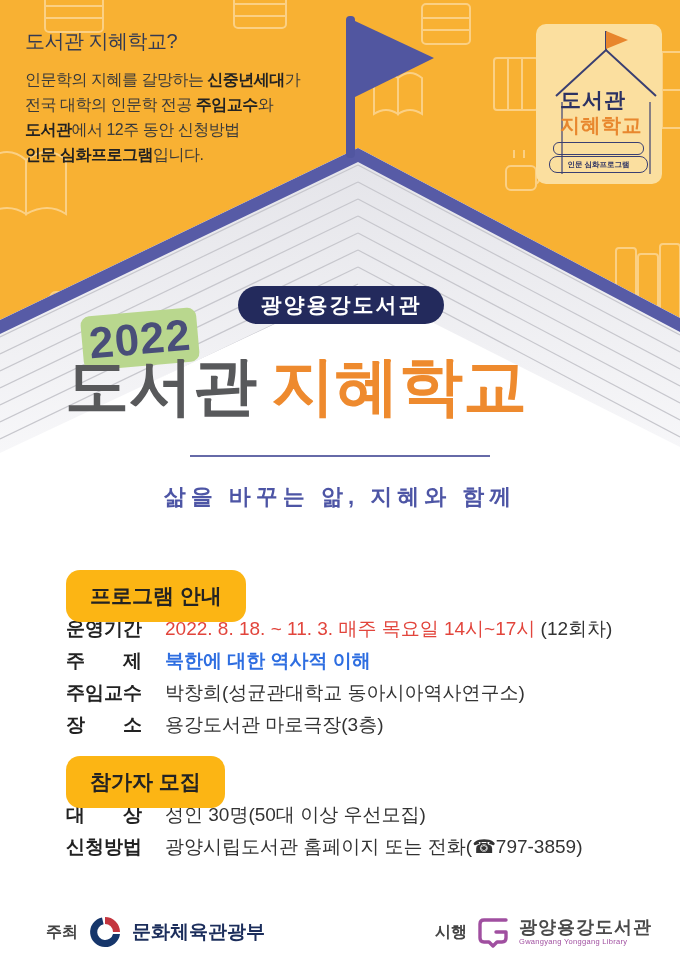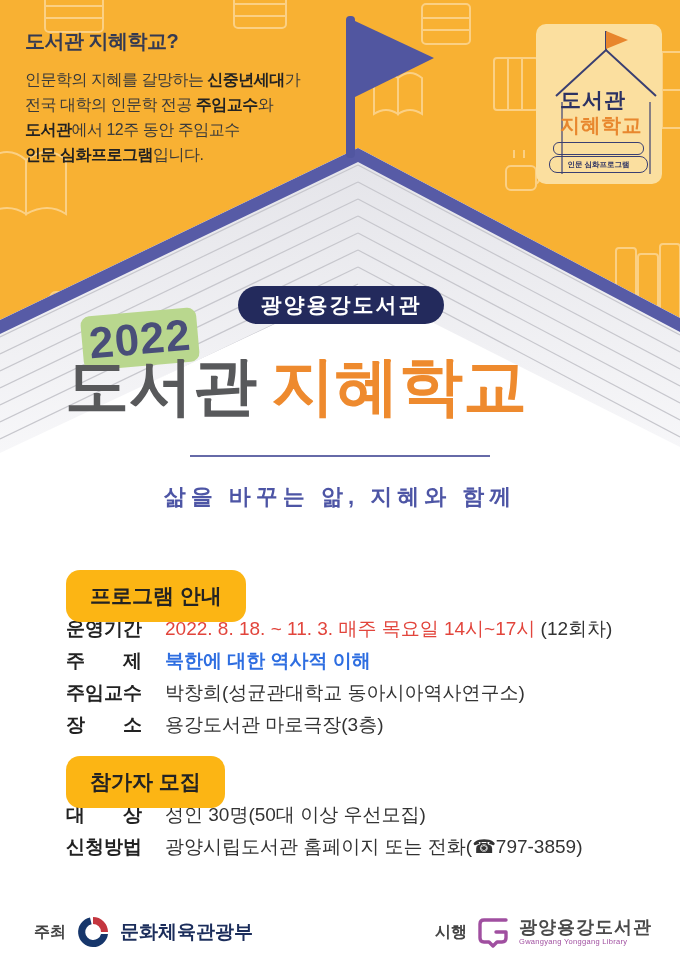--- a/index.html
+++ b/index.html
@@ -5,21 +5,21 @@
   html,body{margin:0;padding:0;background:#888;}
   .poster{
     position:relative;width:680px;height:963px;margin:0 auto;
     background:#ffffff;overflow:hidden;
     font-family:"Liberation Sans","DejaVu Sans",sans-serif;
   }
   
   .hero-bg{position:absolute;left:0;top:0;width:680px;height:470px;}
   
   .intro{position:absolute;left:25px;top:28px;width:330px;color:#3d3d3d;}
-  .intro-title{font-size:20px;font-weight:bold;color:#343a52;margin-bottom:12px;letter-spacing:-0.5px;}
+  .intro-title{font-size:20px;font-weight:normal;color:#343a52;margin-bottom:12px;letter-spacing:-0.5px;}
   .intro-line{font-size:16px;line-height:25px;letter-spacing:-0.5px;color:#3a3a3a;}
   .intro-line b{color:#222;font-weight:bold;}
   
   .logo-badge{position:absolute;left:536px;top:24px;width:126px;height:160px;
     background:#fbdf9f;border-radius:10px;z-index:3;}
   .lb-svg{position:absolute;left:0;top:0;width:126px;height:160px;}
   .lb-t1{position:absolute;left:24px;top:62px;font-size:21px;font-weight:800;color:#2b3163;letter-spacing:1px;}
   .lb-t2{position:absolute;left:24px;top:88px;font-size:20px;font-weight:800;color:#e8872e;letter-spacing:0.5px;}
   .lb-book1{position:absolute;left:17px;top:118px;width:89px;height:11px;
     border:1.5px solid #3a3f72;border-radius:6px;}
@@ -52,21 +52,21 @@
   .rows-recruit{top:799px;}
   .info-row{height:32px;line-height:32px;white-space:nowrap;}
   .row-label{display:inline-block;min-width:99px;font-weight:bold;color:#222;}
   .v-red{color:#e2453c;}
   .v-blue{color:#2e6ee1;font-weight:bold;}
   .v-black{color:#333;}
   
   .footer{position:absolute;left:34px;right:28px;top:908px;height:48px;
     display:flex;align-items:center;justify-content:space-between;}
   .f-group{display:flex;align-items:center;gap:9px;}
-  .f-role{font-size:16px;font-weight:bold;color:#444;}
+  .f-role{font-size:16px;font-weight:bold;color:#444;margin-left:12px;}
   .f-name-mcst{font-size:19px;font-weight:600;color:#1b2d5b;letter-spacing:0px;}
   .f-name-kla{font-size:17px;font-weight:800;color:#1e3a8f;letter-spacing:1px;}
   .f-name-stack{display:flex;flex-direction:column;line-height:1.1;}
   .f-name-yg{font-size:18px;font-weight:800;color:#4a4a4a;letter-spacing:1px;}
   .f-sub{font-size:7.5px;color:#a04fa0;letter-spacing:0.3px;}
 </style>
 </head>
 <body>
 
 <div class="poster">
@@ -164,21 +164,21 @@
     <g>
       <rect x="346" y="16" width="9" height="142" rx="4" fill="#5156a0"></rect>
       <path d="M355,21 L434,58 L355,97 Z" fill="#5156a0"></path>
     </g>
   </svg>
 
   <div class="intro">
     <div class="intro-title">도서관 지혜학교?</div>
     <div class="intro-line"><span>인문학의 지혜를 갈망하는 </span><b>신중년세대</b><span>가</span></div>
     <div class="intro-line"><span>전국 대학의 인문학 전공 </span><b>주임교수</b><span>와</span></div>
-    <div class="intro-line"><span></span><b>도서관</b><span>에서 12주 동안 주임교수</span></div>
+    <div class="intro-line"><span></span><b>도서관</b><span>에서 12주 동안 신청방법</span></div>
     <div class="intro-line"><span></span><b>인문 심화프로그램</b><span>입니다.</span></div>
   </div>
 
   <div class="logo-badge">
     <svg class="lb-svg" viewBox="0 0 126 160">
       <path d="M20,72 L70,26 L120,72" stroke="#3a3f72" stroke-width="2" fill="none"></path>
       <line x1="26" y1="78" x2="26" y2="150" stroke="#3a3f72" stroke-width="1.5" opacity="0.8"></line>
       <line x1="114" y1="78" x2="114" y2="150" stroke="#3a3f72" stroke-width="1.5" opacity="0.8"></line>
       <g>
         <line x1="70" y1="26" x2="70" y2="7" stroke="#3a3f72" stroke-width="2"></line>

